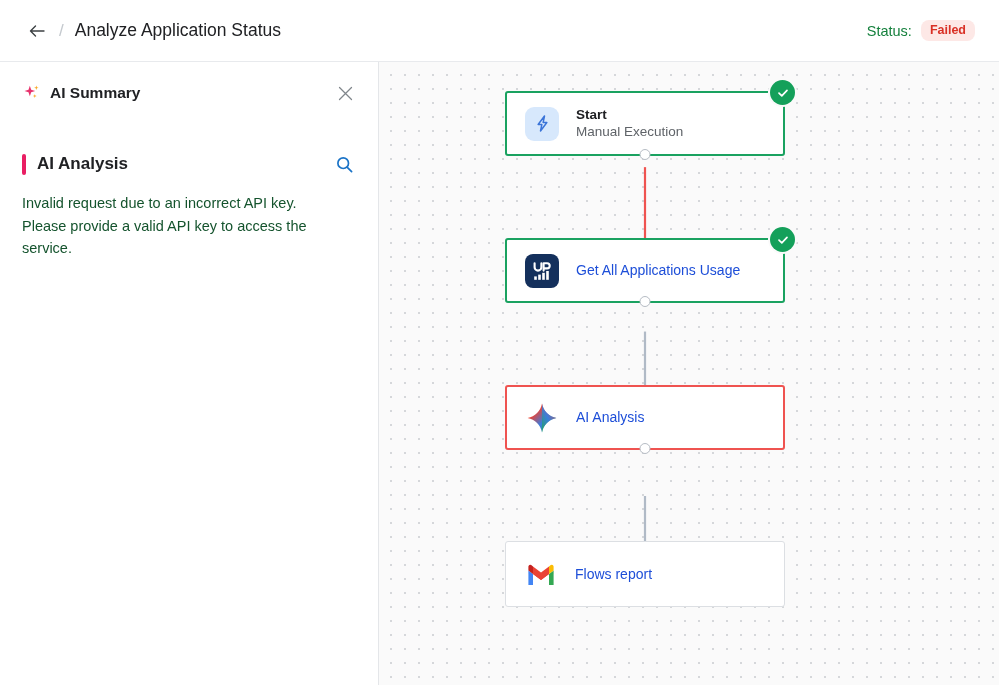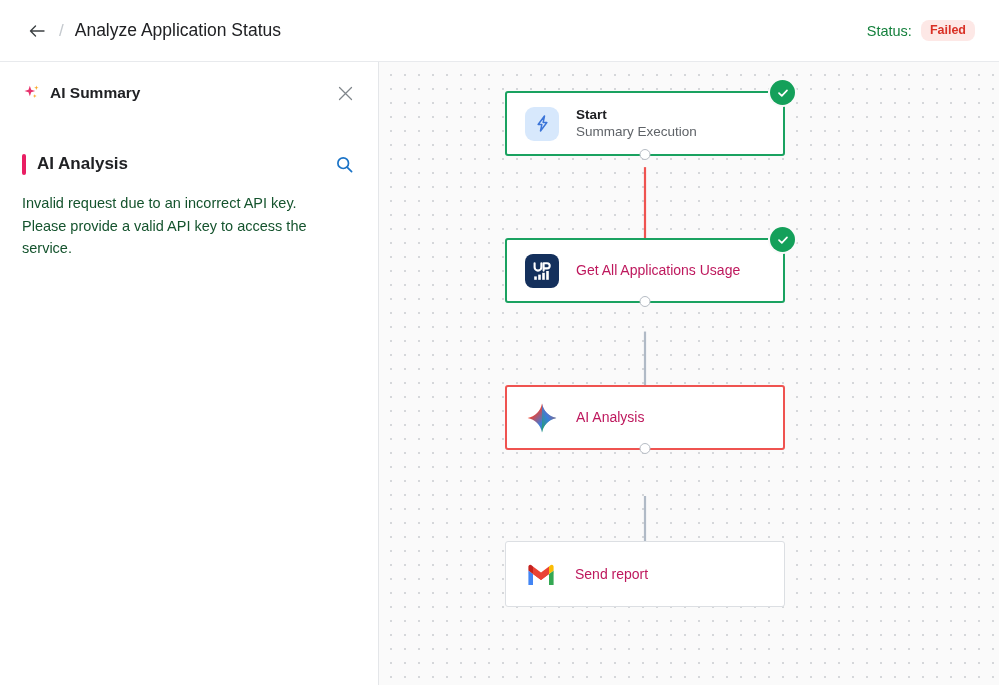--- a/index.html
+++ b/index.html
@@ -231,21 +231,21 @@
   }
   .node-sub {
     font-size: 13.5px;
     color: #5f6368;
     line-height: 18px;
     white-space: nowrap;
   }
   .node-title.single {
     font-weight: 400;
     font-size: 14px;
-    color: #be185d;
+    color: #1d4ed8;
   }
 
   .badge-check {
     position: absolute;
     top: -13px;
     right: -12px;
     width: 25px; height: 25px;
     border-radius: 50%;
     background: #14a05a;
     display: flex;
@@ -341,21 +341,21 @@
         </svg>
 
         <div class="node ok" style="left:126px; top:29px; width:280px; height:65px;">
           <div class="node-icon tile-blue">
             <svg width="19" height="19" viewBox="0 0 24 24" aria-hidden="true">
               <path d="M14.5 2.5 L6.5 13.2 H11.2 L9.5 21.5 L17.5 10.8 H12.8 Z" fill="none" stroke="#3a74d8" stroke-width="1.9" stroke-linejoin="round"></path>
             </svg>
           </div>
           <div class="node-text">
             <div class="node-title">Start</div>
-            <div class="node-sub">Summary Execution</div>
+            <div class="node-sub">Manual Execution</div>
           </div>
           <div class="badge-check">
             <svg width="14" height="14" viewBox="0 0 14 14" aria-hidden="true">
               <path d="M3 7.2 L5.8 9.8 L11 4.4" fill="none" stroke="#ffffff" stroke-width="1.7" stroke-linecap="round" stroke-linejoin="round"></path>
             </svg>
           </div>
           <div class="port"></div>
         </div>
 
         <div class="node ok" style="left:126px; top:176px; width:280px; height:65px;">
@@ -413,21 +413,21 @@
               <path d="M2.4 22 H7 V11.1 L2.4 7.6 Z" fill="#4285f4"></path>
               <path d="M23 22 H27.6 V7.6 L23 11.1 Z" fill="#34a853"></path>
               <path d="M7 22 V11.1 L15 17.1 L23 11.1 V22 H7 Z" fill="#ffffff"></path>
               <path d="M7 11.1 L15 17.1 L23 11.1 V6.2 L15 12.2 L7 6.2 Z" fill="#ea4335"></path>
               <path d="M27.6 7.6 V3.6 A1.8 1.8 0 0 0 24.8 2.1 L23 3.4 V11.1 Z" fill="#fbbc04"></path>
               <path d="M2.4 7.6 V3.6 A1.8 1.8 0 0 1 5.2 2.1 L7 3.4 V11.1 Z" fill="#c5221f"></path>
               <path d="M7 3.4 L15 9.4 L23 3.4 V11.1 L15 17.1 L7 11.1 Z" fill="#ea4335"></path>
             </svg>
           </div>
           <div class="node-text">
-            <div class="node-title single">Send report</div>
+            <div class="node-title single">Flows report</div>
           </div>
         </div>
 
       </div>
     </div>
 
   </div>
 </div>
 
 </body></html>

